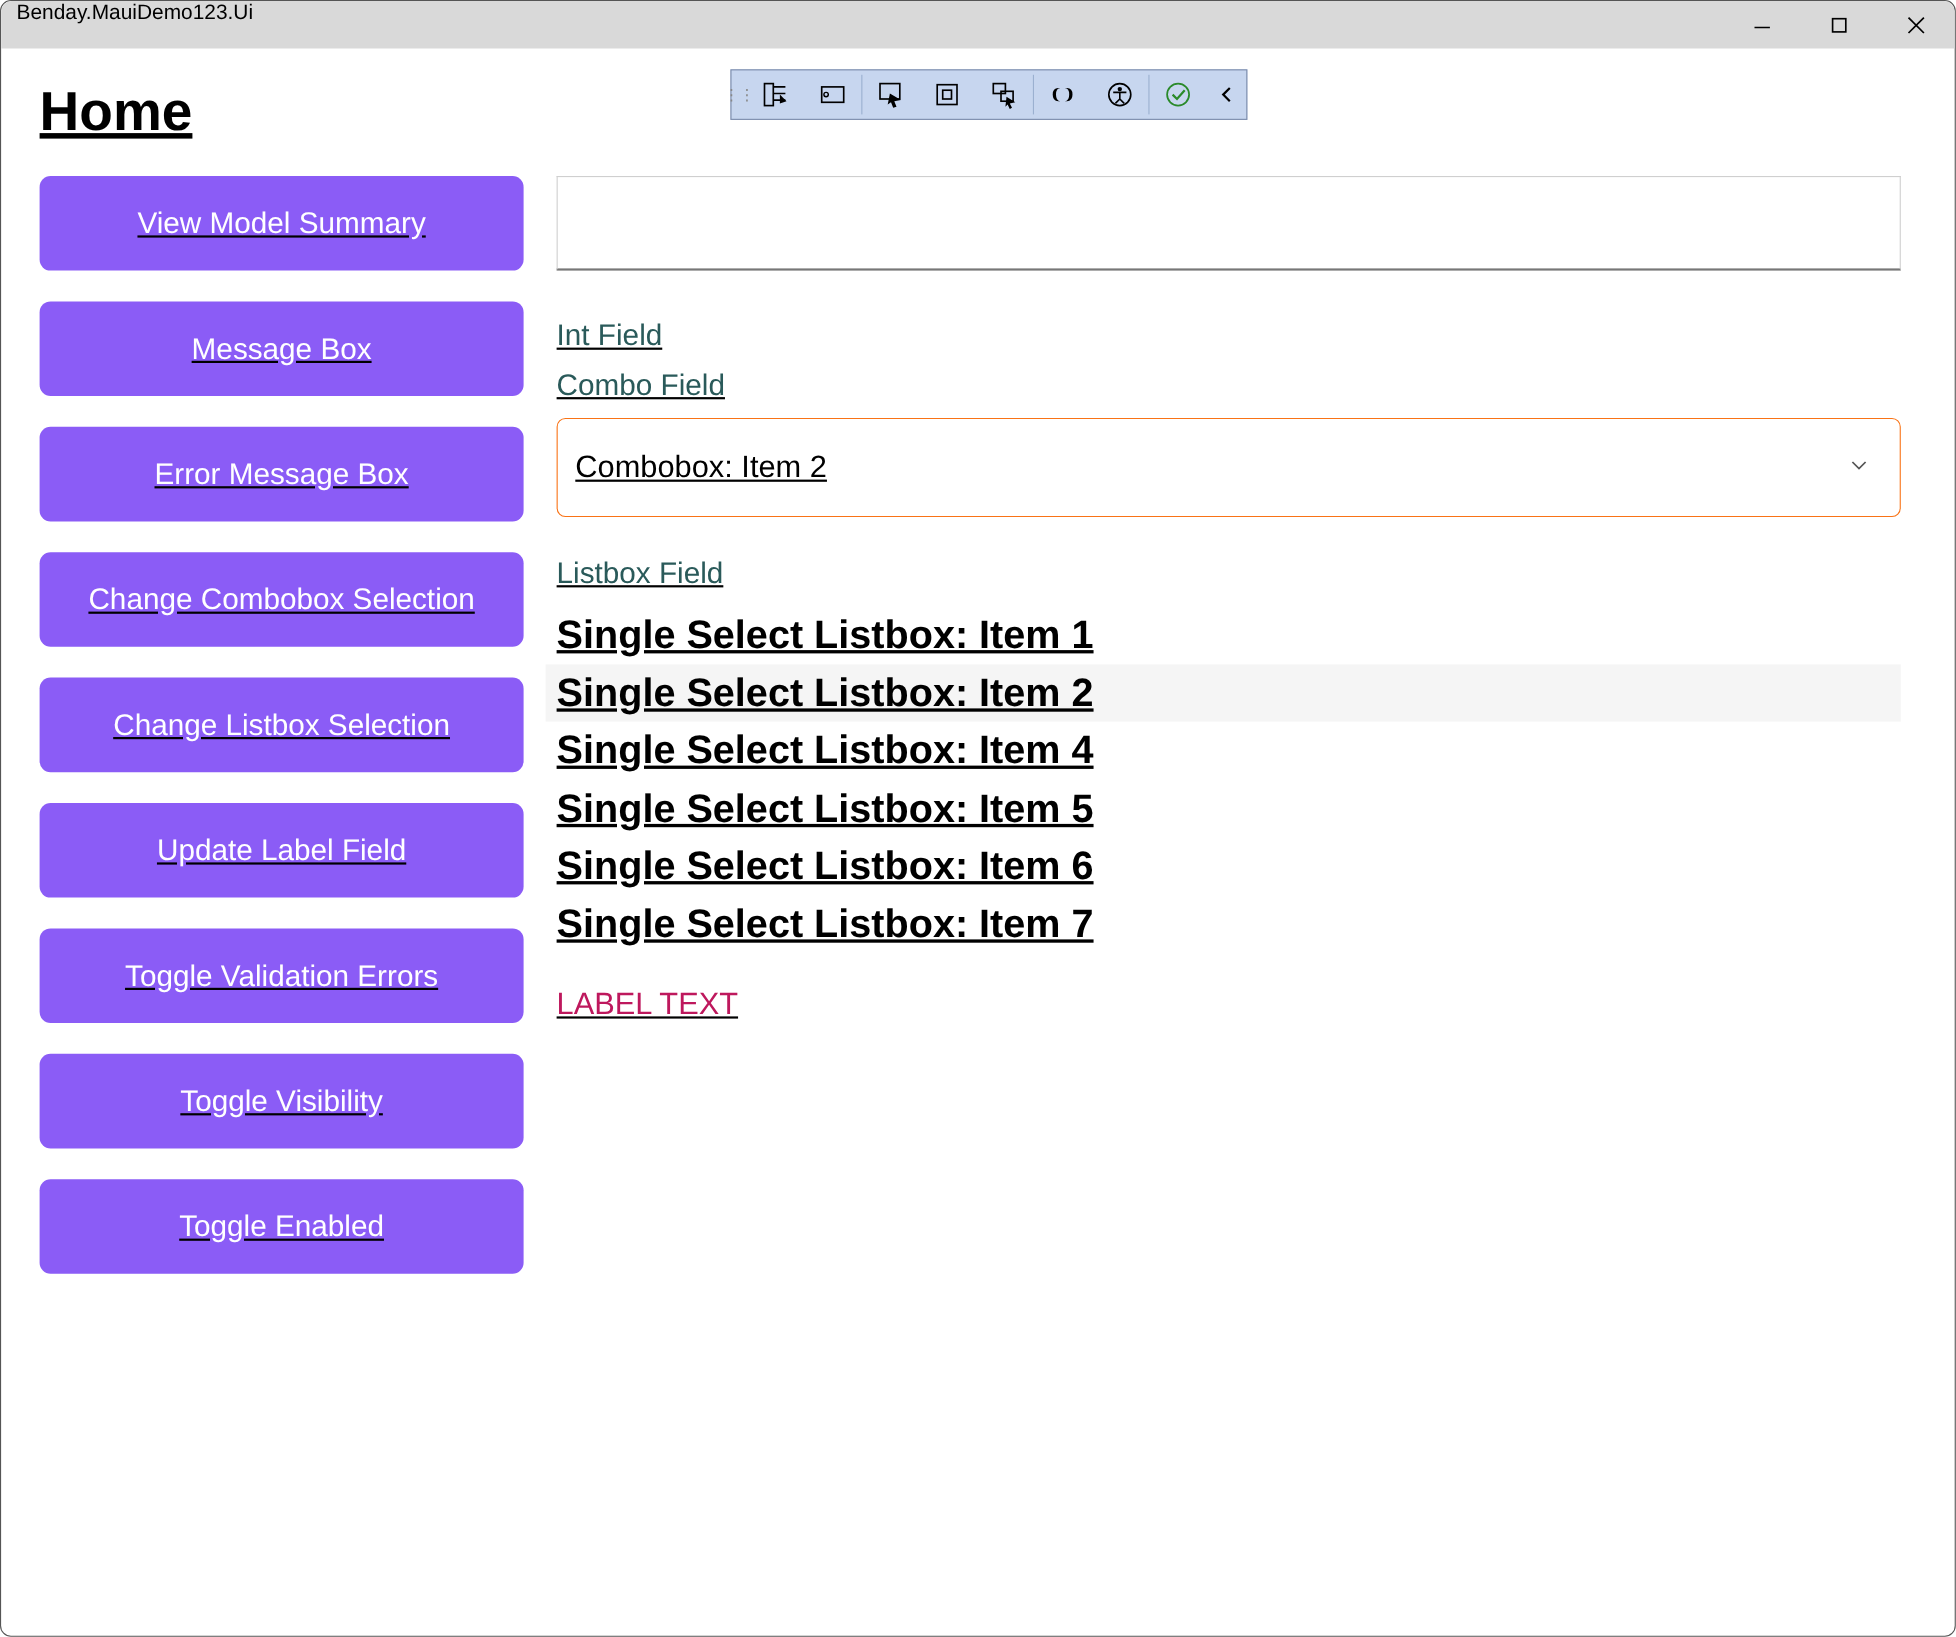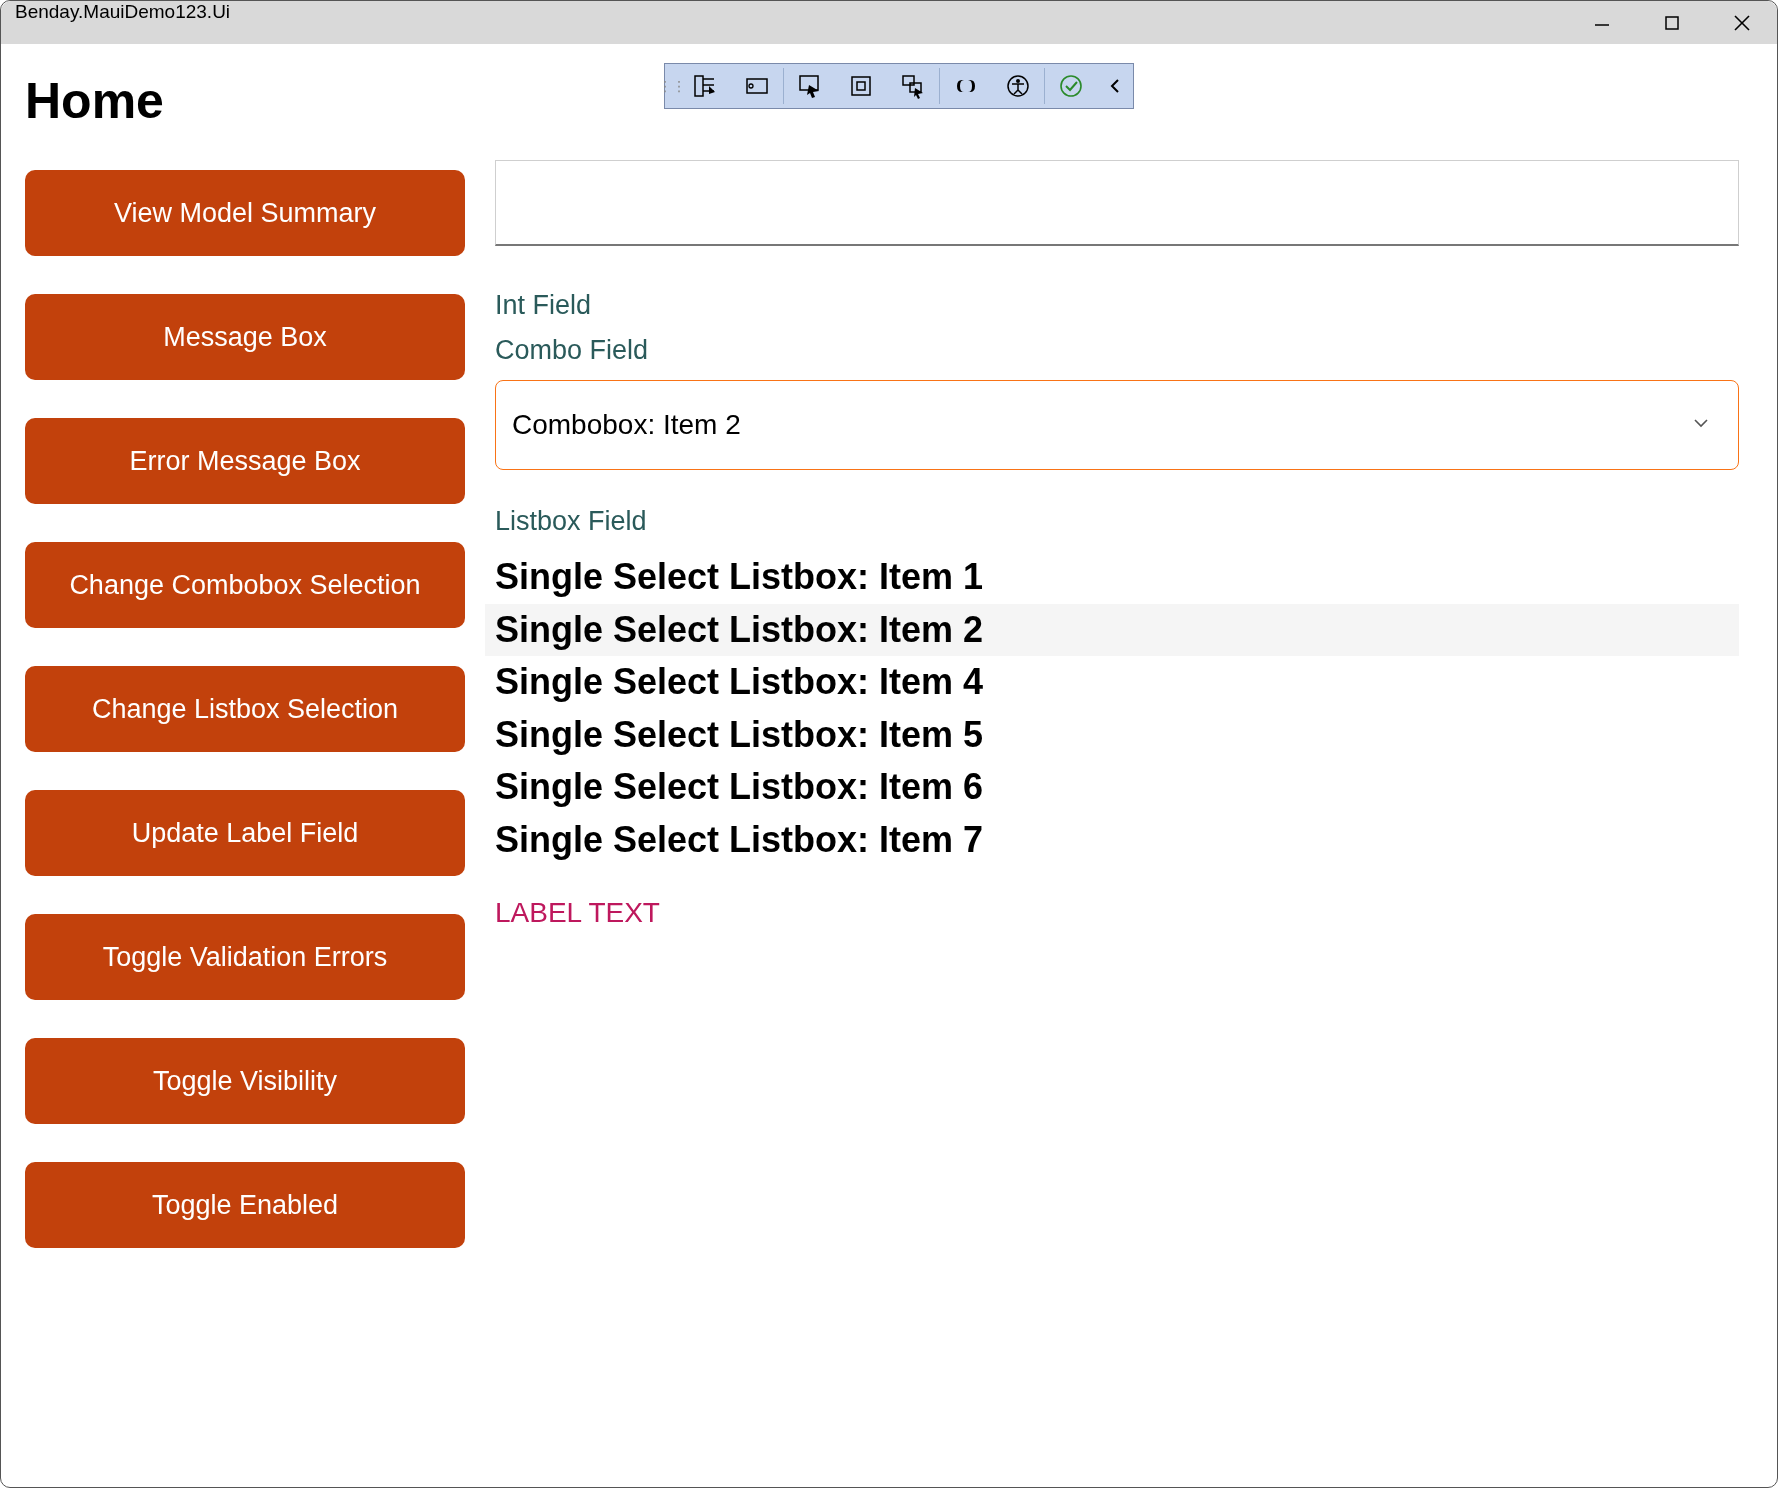--- a/index.html
+++ b/index.html
@@ -66,53 +66,53 @@
       justify-content: center;
       position: relative;
     }
     .debug-sep {
       width:0;
       border-left:1px solid #9bb0d0;
       margin:4px 0;
     }
 
     .client {
-      padding: 20px 24px;
+      padding: 20px 35px;
       height: calc(100% - 43px);
       overflow-y: auto;
+      text-decoration: underline;
     }
     .page-title {
       font-size: 50px;
       font-weight: 700;
       margin: 8px 0 30px 0;
       color: #000;
     }
 
     .layout {
       display: flex;
       gap: 30px;
     }
     .left-col {
       width: 440px;
       display: flex;
       flex-direction: column;
       gap: 28px;
     }
     .btn {
-      background: #c2410c;
+      background: #8b5cf6;
       color: #ffffff;
       border: none;
       border-radius: 10px;
       height: 86px;
       font-size: 27px;
       cursor: pointer;
       display: flex;
       align-items: center;
       justify-content: center;
-      margin-top: 10px;
     }
     .right-col {
       flex: 1;
       padding-right: 14px;
     }
     .field-label {
       color: #2a5a5a;
       font-size: 27px;
       margin-bottom: 14px;
       margin-top: 4px;

